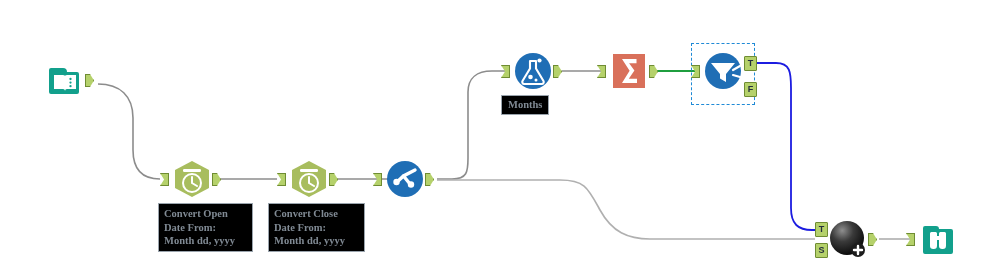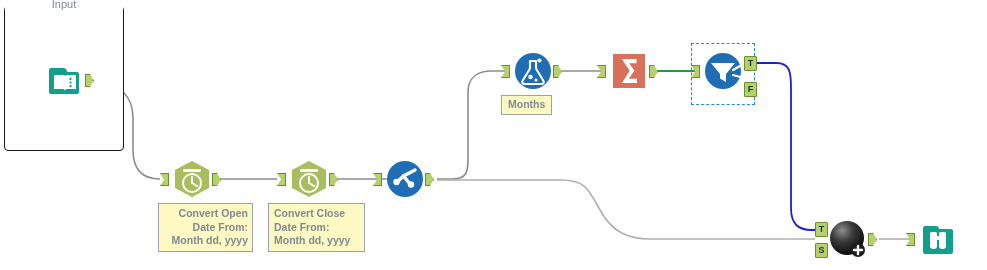--- a/index.html
+++ b/index.html
@@ -32,23 +32,23 @@
   }
   .anchor.in{clip-path:polygon(0 0,100% 0,100% 100%,0 100%,45% 50%);}
   .anchor.out{clip-path:polygon(0 0,55% 0,100% 50%,55% 100%,0 100%);}
   .anchor.lbl{
     width:13px;height:15px;clip-path:none;border-radius:1px;
     font-size:9px;line-height:13px;text-align:center;color:#25303b;font-weight:bold;
   }
 
   
   .annot{
-    position:absolute;background:#fef9c3;border:1px solid #9aa4ad;
+    position:absolute;background:#000000;border:1px solid #9aa4ad;
     font-size:10.5px;line-height:13.5px;color:#808a94;font-weight:bold;
-    padding:3px 4px 3px 5px;white-space:pre;
+    padding:3px 4px 3px 5px;white-space:pre;font-family:Liberation Serif, serif;
   }
   .annot.one-line{padding:2px 6px;}
 
   
   .sel-box{
     position:absolute;border:1px dashed #1f8ad6;box-sizing:border-box;background:transparent;
   }
 </style>
 </head>
 <body>
@@ -69,25 +69,20 @@
 
     <path d="M562 71 L604 71" fill="none" stroke="#8c8c8c" stroke-width="1.6"></path>
 
     <path d="M657 71 L698 71" fill="none" stroke="#1f9e3f" stroke-width="1.8"></path>
 
     <path d="M757 63 L776 63 C790 63, 791 72, 791 88 L791 208 C791 224, 798 230, 812 230 L818 230" fill="none" stroke="#1c1ce0" stroke-width="1.8"></path>
 
     <path d="M879 239 L913 239" fill="none" stroke="#a8a8a8" stroke-width="1.6"></path>
   </svg>
 
-  <div class="tool-container" style="left:4px;top:6px;width:118px;height:143px;">
-    <div class="container-title">
-      <span>Input</span>
-    </div>
-  </div>
 
   <div class="tool" style="left:45px;top:60px;">
     <svg class="glyph" viewBox="0 0 40 40">
       <path d="M6 8 h12 a4 4 0 0 1 4 4 h10 a2 2 0 0 1 2 2 v18 a2 2 0 0 1 -2 2 H6 a2 2 0 0 1 -2 -2 V10 a2 2 0 0 1 2 -2 z" fill="#12a08c"></path>
       <path d="M9 15 h9 c1.4 0 2.4 .9 2.4 2.2 V31 c0-1.1-1-1.9-2.4-1.9 H9 z" fill="#ffffff"></path>
       <path d="M31 15 h-9 c-1.4 0-2.4 .9-2.4 2.2 V31 c0-1.1 1-1.9 2.4-1.9 h9 z" fill="#ffffff"></path>
       <circle cx="25.5" cy="19" r="1.15" fill="#12a08c"></circle>
       <circle cx="25.5" cy="22.6" r="1.15" fill="#12a08c"></circle>
       <circle cx="25.5" cy="26.2" r="1.15" fill="#12a08c"></circle>
     </svg>
@@ -97,21 +92,21 @@
   <div class="tool" style="left:172px;top:159px;">
     <svg class="glyph" viewBox="0 0 40 40">
       <polygon points="20,2 37,11 37,29 20,38 3,29 3,11" fill="#a8bd5e"></polygon>
       <rect x="11" y="10" width="18" height="3" rx="1.2" fill="#ffffff"></rect>
       <circle cx="20" cy="24" r="9" fill="none" stroke="#ffffff" stroke-width="2"></circle>
       <path d="M20 18 V24 L25 27" fill="none" stroke="#ffffff" stroke-width="2" stroke-linecap="round"></path>
     </svg>
     <div class="anchor in" style="left:-12px;top:14px;"></div>
     <div class="anchor out" style="left:40px;top:14px;"></div>
   </div>
-  <div class="annot" style="left:158px;top:203px;width:84px;text-align:right;">Convert Open
+  <div class="annot" style="left:158px;top:203px;width:84px;">Convert Open
 Date From:
 Month dd, yyyy</div>
 
   <div class="tool" style="left:289px;top:159px;">
     <svg class="glyph" viewBox="0 0 40 40">
       <polygon points="20,2 37,11 37,29 20,38 3,29 3,11" fill="#a8bd5e"></polygon>
       <rect x="11" y="10" width="18" height="3" rx="1.2" fill="#ffffff"></rect>
       <circle cx="20" cy="24" r="9" fill="none" stroke="#ffffff" stroke-width="2"></circle>
       <path d="M20 18 V24 L25 27" fill="none" stroke="#ffffff" stroke-width="2" stroke-linecap="round"></path>
     </svg>

